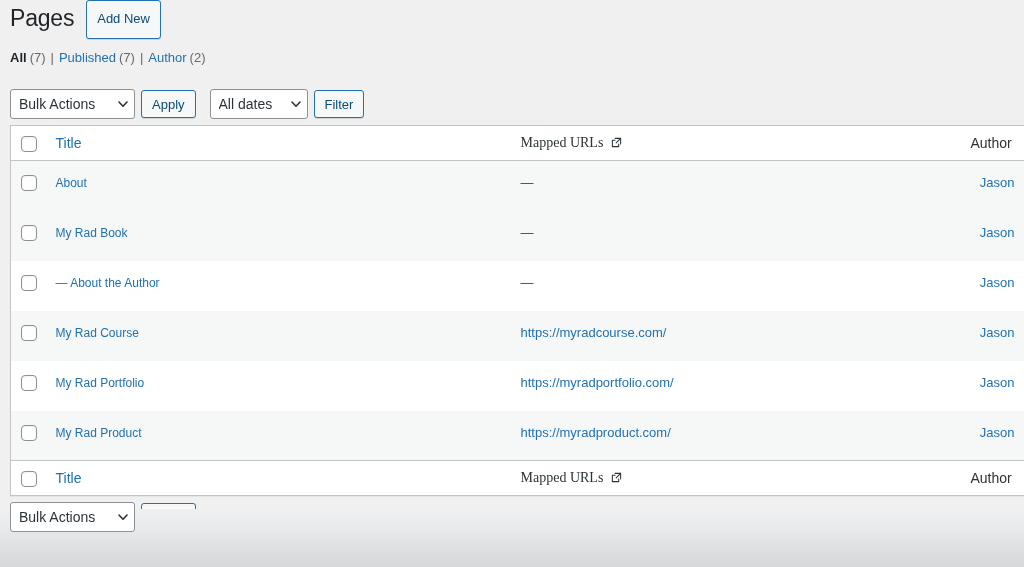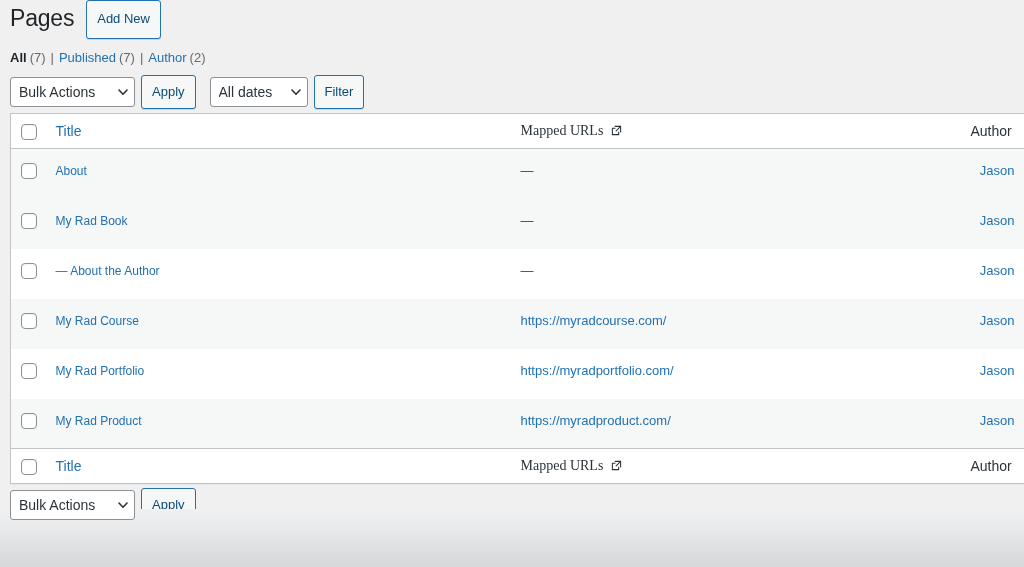--- a/index.html
+++ b/index.html
@@ -113,21 +113,21 @@
     margin-left: 3px;
   }
   .subsubsub .sep {
     color: #646970;
     margin: 0 5px;
   }
 
   
   .tablenav {
     height: 30px;
-    margin: 6px 0 0 0;
+    margin: 18px 0 0 0;
     display: flex;
     align-items: center;
   }
   .tablenav.bottom {
     margin-top: 6px;
   }
   .alignleft {
     display: flex;
     align-items: center;
   }
@@ -163,21 +163,21 @@
     top: 50%;
     width: 9px;
     height: 9px;
     margin-top: -3px;
     pointer-events: none;
     display: block;
   }
   .select-wrap .chev svg { display: block; }
 
   .button-secondary {
-    height: 34px;
+    height: 28px;
     padding: 0 10px;
     font-size: 13px;
     line-height: 28px;
     background: #f6f7f7;
     border: 1px solid #2271b1;
     border-radius: 3px;
     color: #0a4b78;
     cursor: pointer;
     white-space: nowrap;
     font-family: "Liberation Sans", sans-serif;

